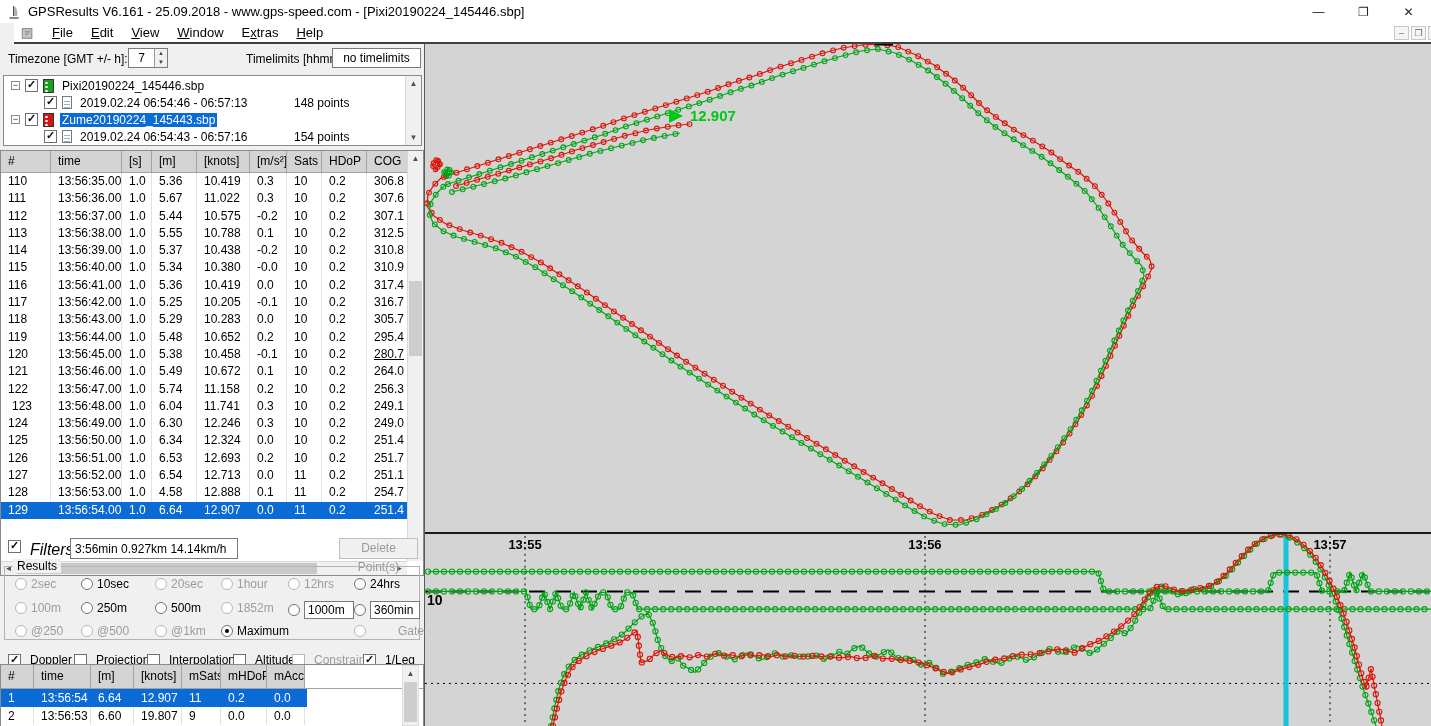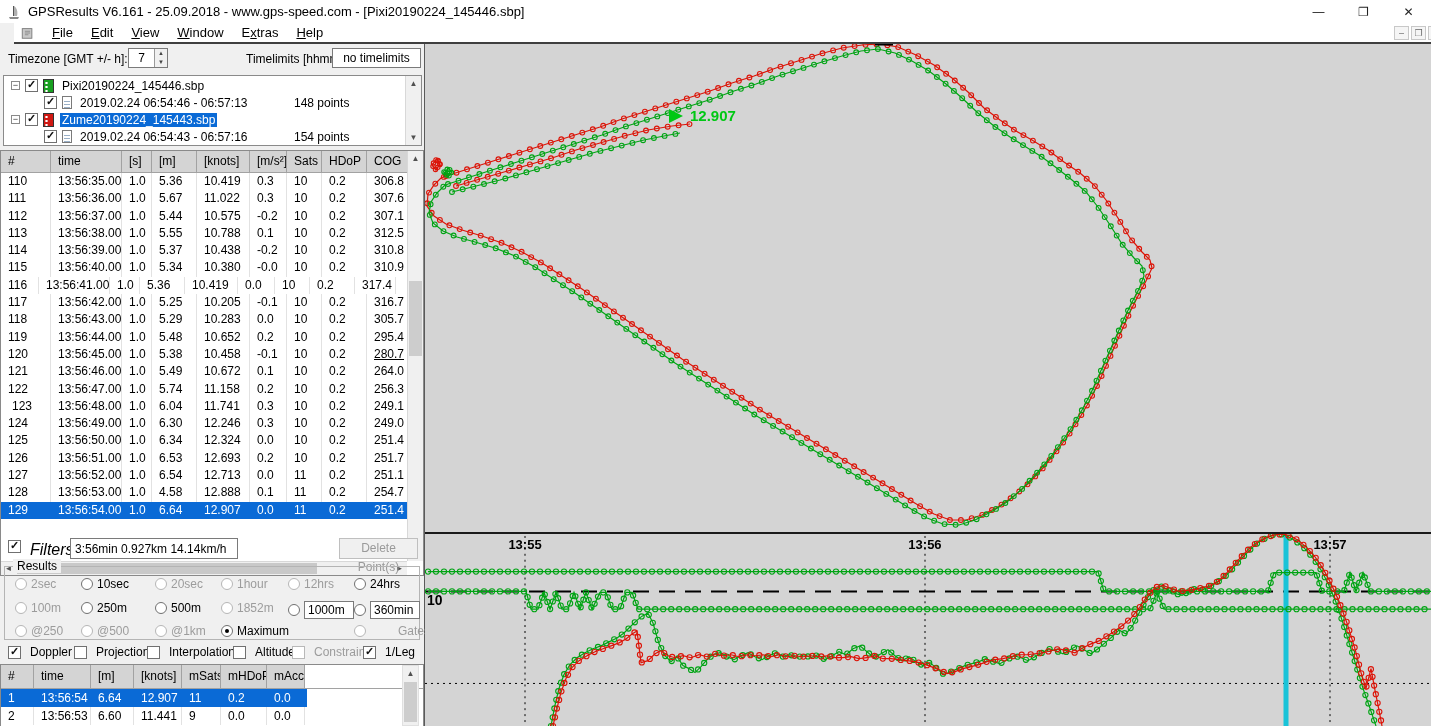--- a/index.html
+++ b/index.html
@@ -83,21 +83,21 @@
   .radio-item { position:absolute; display:flex; align-items:center; white-space:nowrap; }
   .rd { width:12px; height:12px; border:1px solid #707070; border-radius:50%; background:#fff; margin-right:4px; flex:none; position:relative; }
   .rd.disabled { border-color:#b6b6b6; }
   .rd.on::after { content:""; position:absolute; left:3px; top:3px; width:4px; height:4px; border-radius:50%; background:#000; }
   .radio-item .lbl { font-size:12px; }
   .radio-item.disabled .lbl { color:#9c9c9c; }
   .mini-input { width:50px; height:18px; border:1px solid #7a7a7a; background:#fff; font-family:"Liberation Sans",sans-serif; font-size:12px; padding:0 3px; }
 
   
   .options-row { position:absolute; left:0; top:601px; width:100%; height:18px; }
-  .opt-item { position:absolute; top:0; display:flex; align-items:center;text-align:center; }
+  .opt-item { position:absolute; top:8px; display:flex; align-items:center;text-align:center; }
   .opt-item .lbl { font-size:12px; margin-left:4px; }
   .opt-item.disabled .lbl { color:#9c9c9c; }
 
   
   .rtable { position:absolute; left:0; top:620px; width:424px; height:62px; background:#fff; border:1px solid #8a8a8a; border-bottom:none; }
   .rt-head { display:flex; height:24px; background:#d4d4d4; }
   .rt-hcell { border-right:1px solid #a2a2a2; border-bottom:1px solid #a2a2a2; font-size:12px; padding:4px 0 0 7px; flex:none; overflow:hidden; }
   .rt-hfill { flex:1; background:#fff; border-bottom:1px solid #a2a2a2; }
   .rt-row { display:flex; height:18px; align-items:center; width:306px; }
   .rt-cell { flex:none; font-size:12px; padding-left:7px; border-right:1px solid #e2e2e2; height:100%; line-height:18px; }
@@ -275,21 +275,21 @@
             <div class="gt-cell" style="width: 71px;">13:56:40.000</div>
             <div class="gt-cell" style="width: 30px;">1.0</div>
             <div class="gt-cell" style="width: 45px;">5.34</div>
             <div class="gt-cell" style="width: 53px;">10.380</div>
             <div class="gt-cell" style="width: 37px;">-0.0</div>
             <div class="gt-cell" style="width: 35px;">10</div>
             <div class="gt-cell" style="width: 45px;">0.2</div>
             <div class="gt-cell" style="width: 41px;">310.9</div>
           </div>
           <div class="gt-row">
-            <div class="gt-cell" style="width: 38px;">116</div>
+            <div class="gt-cell" style="width: 50px;">116</div>
             <div class="gt-cell" style="width: 71px;">13:56:41.000</div>
             <div class="gt-cell" style="width: 30px;">1.0</div>
             <div class="gt-cell" style="width: 45px;">5.36</div>
             <div class="gt-cell" style="width: 53px;">10.419</div>
             <div class="gt-cell" style="width: 37px;">0.0</div>
             <div class="gt-cell" style="width: 35px;">10</div>
             <div class="gt-cell" style="width: 45px;">0.2</div>
             <div class="gt-cell" style="width: 41px;">317.4</div>
           </div>
           <div class="gt-row">
@@ -574,21 +574,21 @@
             <div class="rt-cell" style="width: 43px;">6.64</div>
             <div class="rt-cell" style="width: 48px;">12.907</div>
             <div class="rt-cell" style="width: 39px;">11</div>
             <div class="rt-cell" style="width: 46px;">0.2</div>
             <div class="rt-cell" style="width: 38px;">0.0</div>
           </div>
           <div class="rt-row">
             <div class="rt-cell" style="width: 33px;">2</div>
             <div class="rt-cell" style="width: 57px;">13:56:53</div>
             <div class="rt-cell" style="width: 43px;">6.60</div>
-            <div class="rt-cell" style="width: 48px;">11.441</div>
+            <div class="rt-cell" style="width: 48px;">19.807</div>
             <div class="rt-cell" style="width: 39px;">9</div>
             <div class="rt-cell" style="width: 46px;">0.0</div>
             <div class="rt-cell" style="width: 38px;">0.0</div>
           </div>
         </div>
       <div class="vscroll" style="width:17px;">
         <div class="vs-arrow vs-up">▲</div>
         <div class="vs-thumb" style="top:16px;height:40px;"></div>
       </div>
     </div>

